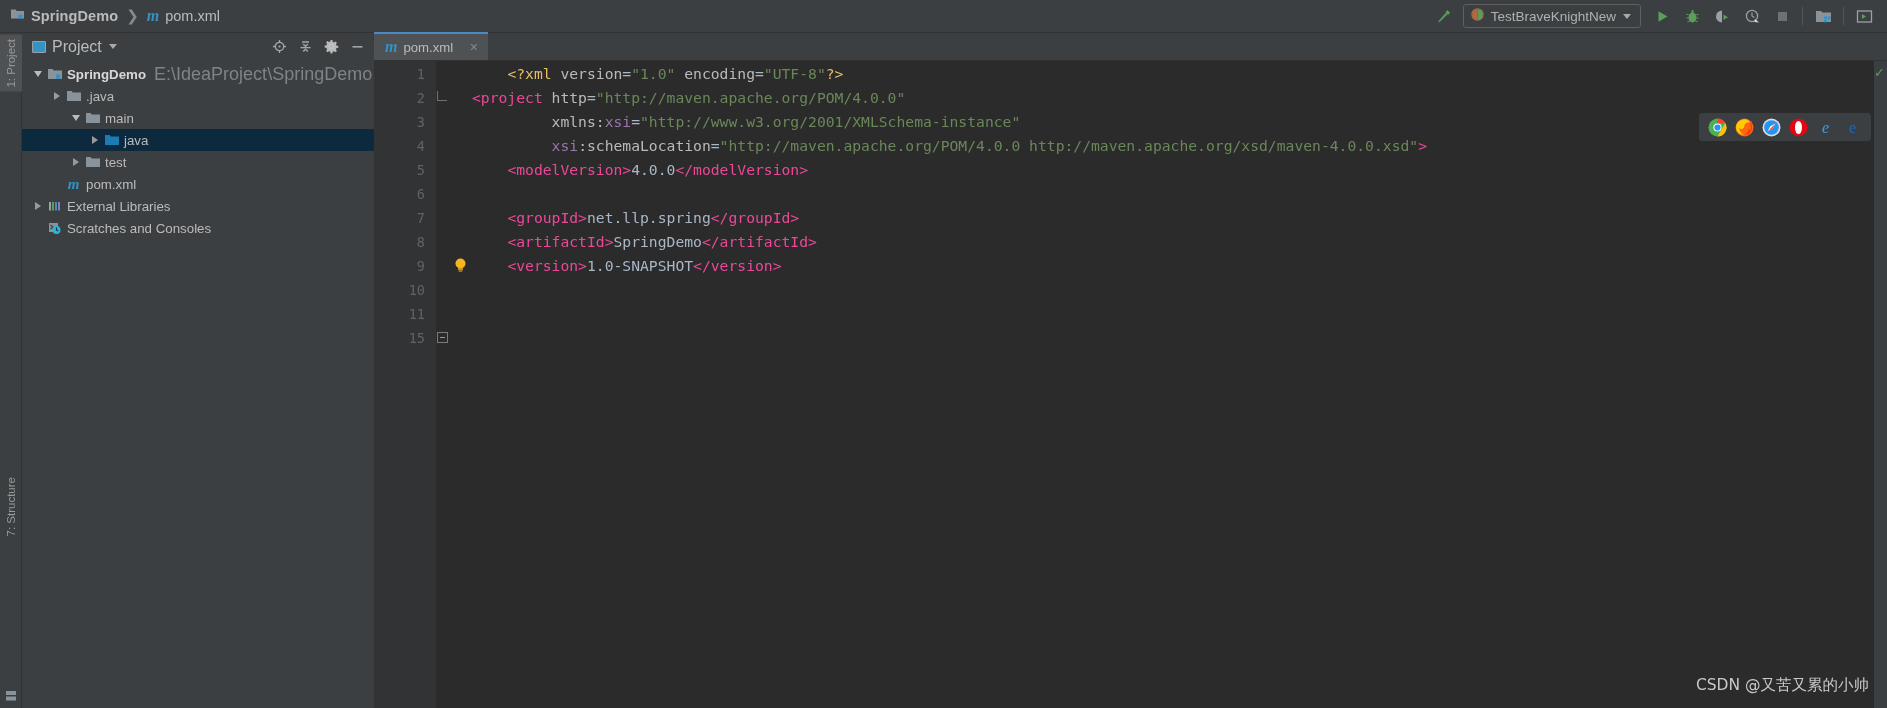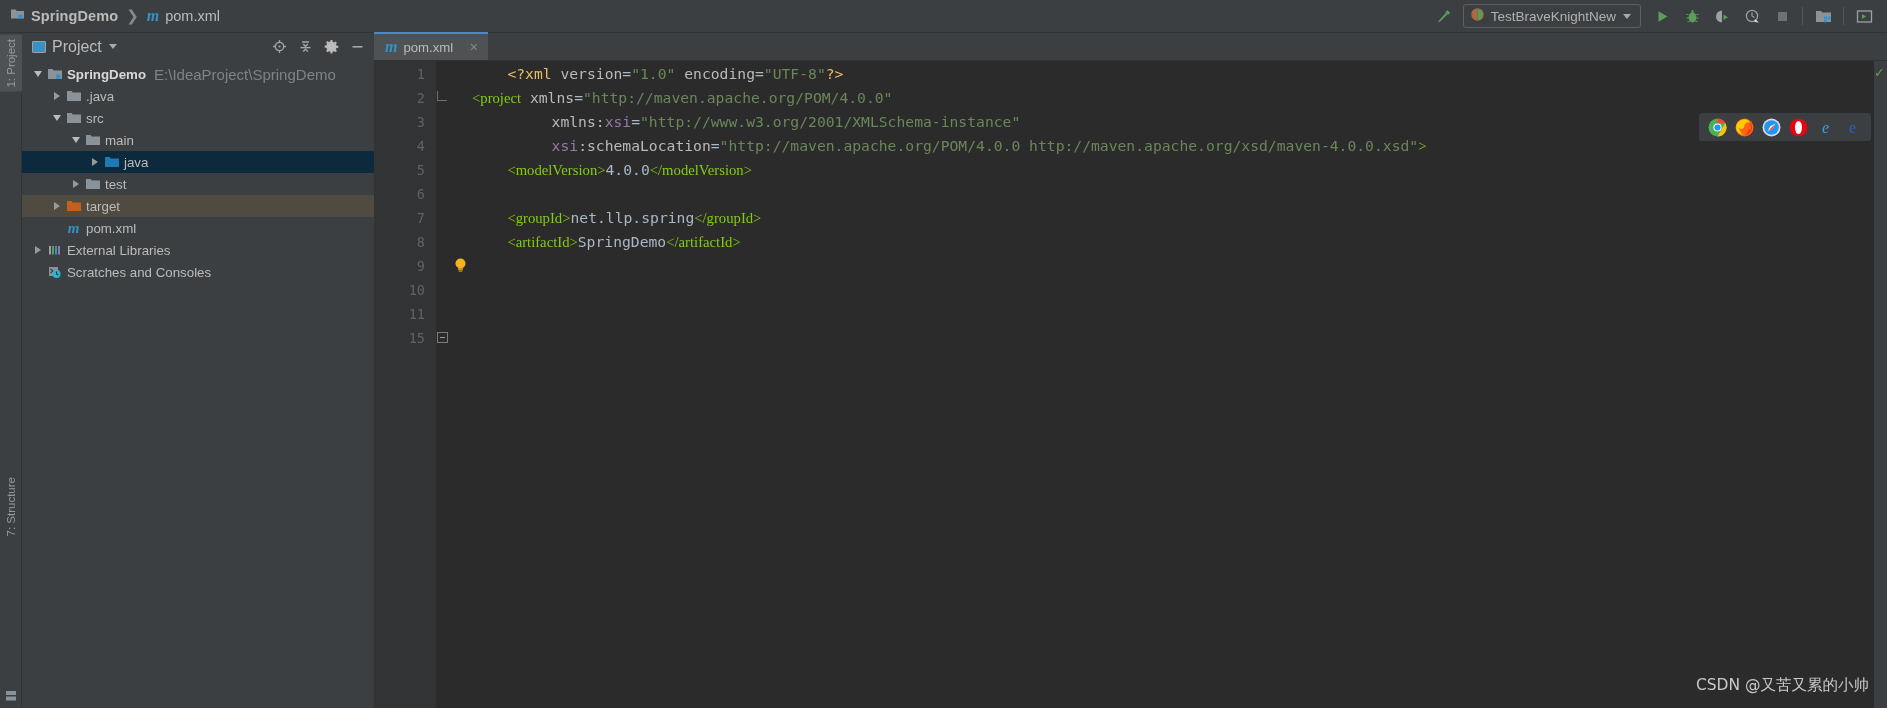--- a/index.html
+++ b/index.html
@@ -155,21 +155,21 @@
     border-right: 4.5px solid transparent;
     border-top: 6px solid #bbbbbb;
   }
   .node-icon {
     width: 17px; height: 22px; flex: 0 0 17px;
     display: flex; align-items: center; justify-content: center;
     margin-right: 4px;
   }
   .node-label { font-size: 13.3px; }
   .node-label.bold { font-weight: bold; color: #d8d8d8; }
-  .node-path { font-size: 15px; color: #7f8386; margin-left: 8px; }
+  .node-path { font-size: 18px; color: #7f8386; margin-left: 8px; }
 
   
   .editor-area {
     position: absolute; left: 374px; top: 33px;
     width: 1513px; height: 675px;
     background: #2b2b2b;
   }
   .tabs-bar {
     height: 28px; background: #3c3f41;
     display: flex; align-items: flex-end;
@@ -232,21 +232,21 @@
   .code-col {
     flex: 1 1 auto; background: #2b2b2b;
     padding-top: 1px; position: relative; overflow: hidden;
   }
   .code-line {
     height: 24px; line-height: 24px;
     font-family: "DejaVu Sans Mono", monospace;
     font-size: 14.7px; white-space: pre;
     color: #a9b7c6;
   }
-  .tok-tag { color: #84cc16; font-family: Liberation Serif, serif; }
+  .tok-tag { color: #ec4899; }
   .tok-attr { color: #bababa; }
   .tok-str { color: #6a8759; }
   .tok-ns { color: #9876aa; }
   .tok-txt { color: #a9b7c6; }
   .tok-pi { color: #e8bf6a; }
 
   .browser-bar {
     position: absolute; right: 16px; top: 52px;
     height: 28px; display: flex; align-items: center;
     gap: 8px; padding: 0 9px;
@@ -427,32 +427,20 @@
             <span class="arrow-right"></span>
           </span>
           <span class="node-icon">
             <svg width="16" height="14" viewBox="0 0 16 14">
               <path d="M1 2h4.6l1.1 1.5H15V12H1z" fill="#8a9399"></path>
             </svg>
           </span>
           <span class="node-label">.java</span>
         </div>
         <div class="tree-row">
-          <span style="flex: 0 0 27px; height: 22px;"></span>
-          <span class="arrow">
-            <span class="arrow-down"></span>
-          </span>
-          <span class="node-icon">
-            <svg width="16" height="14" viewBox="0 0 16 14">
-              <path d="M1 2h4.6l1.1 1.5H15V12H1z" fill="#8a9399"></path>
-            </svg>
-          </span>
-          <span class="node-label">src</span>
-        </div>
-        <div class="tree-row">
           <span style="flex: 0 0 46px; height: 22px;"></span>
           <span class="arrow">
             <span class="arrow-down"></span>
           </span>
           <span class="node-icon">
             <svg width="16" height="14" viewBox="0 0 16 14">
               <path d="M1 2h4.6l1.1 1.5H15V12H1z" fill="#8a9399"></path>
             </svg>
           </span>
           <span class="node-label">main</span>
@@ -473,32 +461,20 @@
           <span style="flex: 0 0 46px; height: 22px;"></span>
           <span class="arrow">
             <span class="arrow-right"></span>
           </span>
           <span class="node-icon">
             <svg width="16" height="14" viewBox="0 0 16 14">
               <path d="M1 2h4.6l1.1 1.5H15V12H1z" fill="#8a9399"></path>
             </svg>
           </span>
           <span class="node-label">test</span>
-        </div>
-        <div class="tree-row target-row">
-          <span style="flex: 0 0 27px; height: 22px;"></span>
-          <span class="arrow">
-            <span class="arrow-right"></span>
-          </span>
-          <span class="node-icon">
-            <svg width="16" height="14" viewBox="0 0 16 14">
-              <path d="M1 2h4.6l1.1 1.5H15V12H1z" fill="#c4601d"></path>
-            </svg>
-          </span>
-          <span class="node-label">target</span>
         </div>
         <div class="tree-row">
           <span style="flex: 0 0 27px; height: 22px;"></span>
           <span class="arrow"></span>
           <span class="node-icon">
             <span style="color:#3592c4;font-style:italic;font-weight:bold;font-size:15px;font-family:'Liberation Serif',serif;">m</span>
           </span>
           <span class="node-label">pom.xml</span>
         </div>
         <div class="tree-row">
@@ -589,27 +565,28 @@
               <rect x="5" y="11" width="5" height="2" fill="#c49018"></rect>
               <rect x="5.6" y="13.2" width="3.8" height="1.6" fill="#b8860b"></rect>
             </svg>
           </div>
           <div class="bulb-line"></div>
           <div class="bulb-line"></div>
           <div class="bulb-line"></div>
         </div>
       <div class="code-col" id="code-container">
           <div class="code-line"><span class="tok-txt">    </span><span class="tok-pi">&lt;?xml </span><span class="tok-attr">version</span><span class="tok-txt">=</span><span class="tok-str">"1.0"</span><span class="tok-txt"> </span><span class="tok-attr">encoding</span><span class="tok-txt">=</span><span class="tok-str">"UTF-8"</span><span class="tok-pi">?&gt;</span></div>
-          <div class="code-line"><span class="tok-tag">&lt;project</span><span class="tok-txt"> </span><span class="tok-attr">xmlns</span><span class="tok-txt">=</span><span class="tok-str">"http://maven.apache.org/POM/4.0.0"</span></div>
+          <div class="code-line"><span class="tok-tag">&lt;project</span><span class="tok-txt"> </span><span class="tok-attr">http</span><span class="tok-txt">=</span><span class="tok-str">"http://maven.apache.org/POM/4.0.0"</span></div>
           <div class="code-line"><span class="tok-txt">         </span><span class="tok-attr">xmlns:</span><span class="tok-ns">xsi</span><span class="tok-txt">=</span><span class="tok-str">"http://www.w3.org/2001/XMLSchema-instance"</span></div>
           <div class="code-line"><span class="tok-txt">         </span><span class="tok-ns">xsi</span><span class="tok-attr">:schemaLocation</span><span class="tok-txt">=</span><span class="tok-str">"http://maven.apache.org/POM/4.0.0 http://maven.apache.org/xsd/maven-4.0.0.xsd"</span><span class="tok-tag">&gt;</span></div>
           <div class="code-line"><span class="tok-txt">    </span><span class="tok-tag">&lt;modelVersion&gt;</span><span class="tok-txt">4.0.0</span><span class="tok-tag">&lt;/modelVersion&gt;</span></div>
           <div class="code-line">&nbsp;</div>
           <div class="code-line"><span class="tok-txt">    </span><span class="tok-tag">&lt;groupId&gt;</span><span class="tok-txt">net.llp.spring</span><span class="tok-tag">&lt;/groupId&gt;</span></div>
           <div class="code-line"><span class="tok-txt">    </span><span class="tok-tag">&lt;artifactId&gt;</span><span class="tok-txt">SpringDemo</span><span class="tok-tag">&lt;/artifactId&gt;</span></div>
+          <div class="code-line"><span class="tok-txt">    </span><span class="tok-tag">&lt;version&gt;</span><span class="tok-txt">1.0-SNAPSHOT</span><span class="tok-tag">&lt;/version&gt;</span></div>
           <div class="code-line">&nbsp;</div>
           <div class="code-line">&nbsp;</div>
         </div>
 
       <div class="browser-bar">
         <span class="browser-ico">
           <svg width="19" height="19" viewBox="0 0 19 19">
             <circle cx="9.5" cy="9.5" r="9" fill="#4caf50"></circle>
             <path d="M9.5.5a9 9 0 0 1 7.8 4.5H9.5z" fill="#f44336"></path>
             <path d="M17.3 5A9 9 0 0 1 9.5 18.5l3.9-6.8z" fill="#ffc107"></path>

